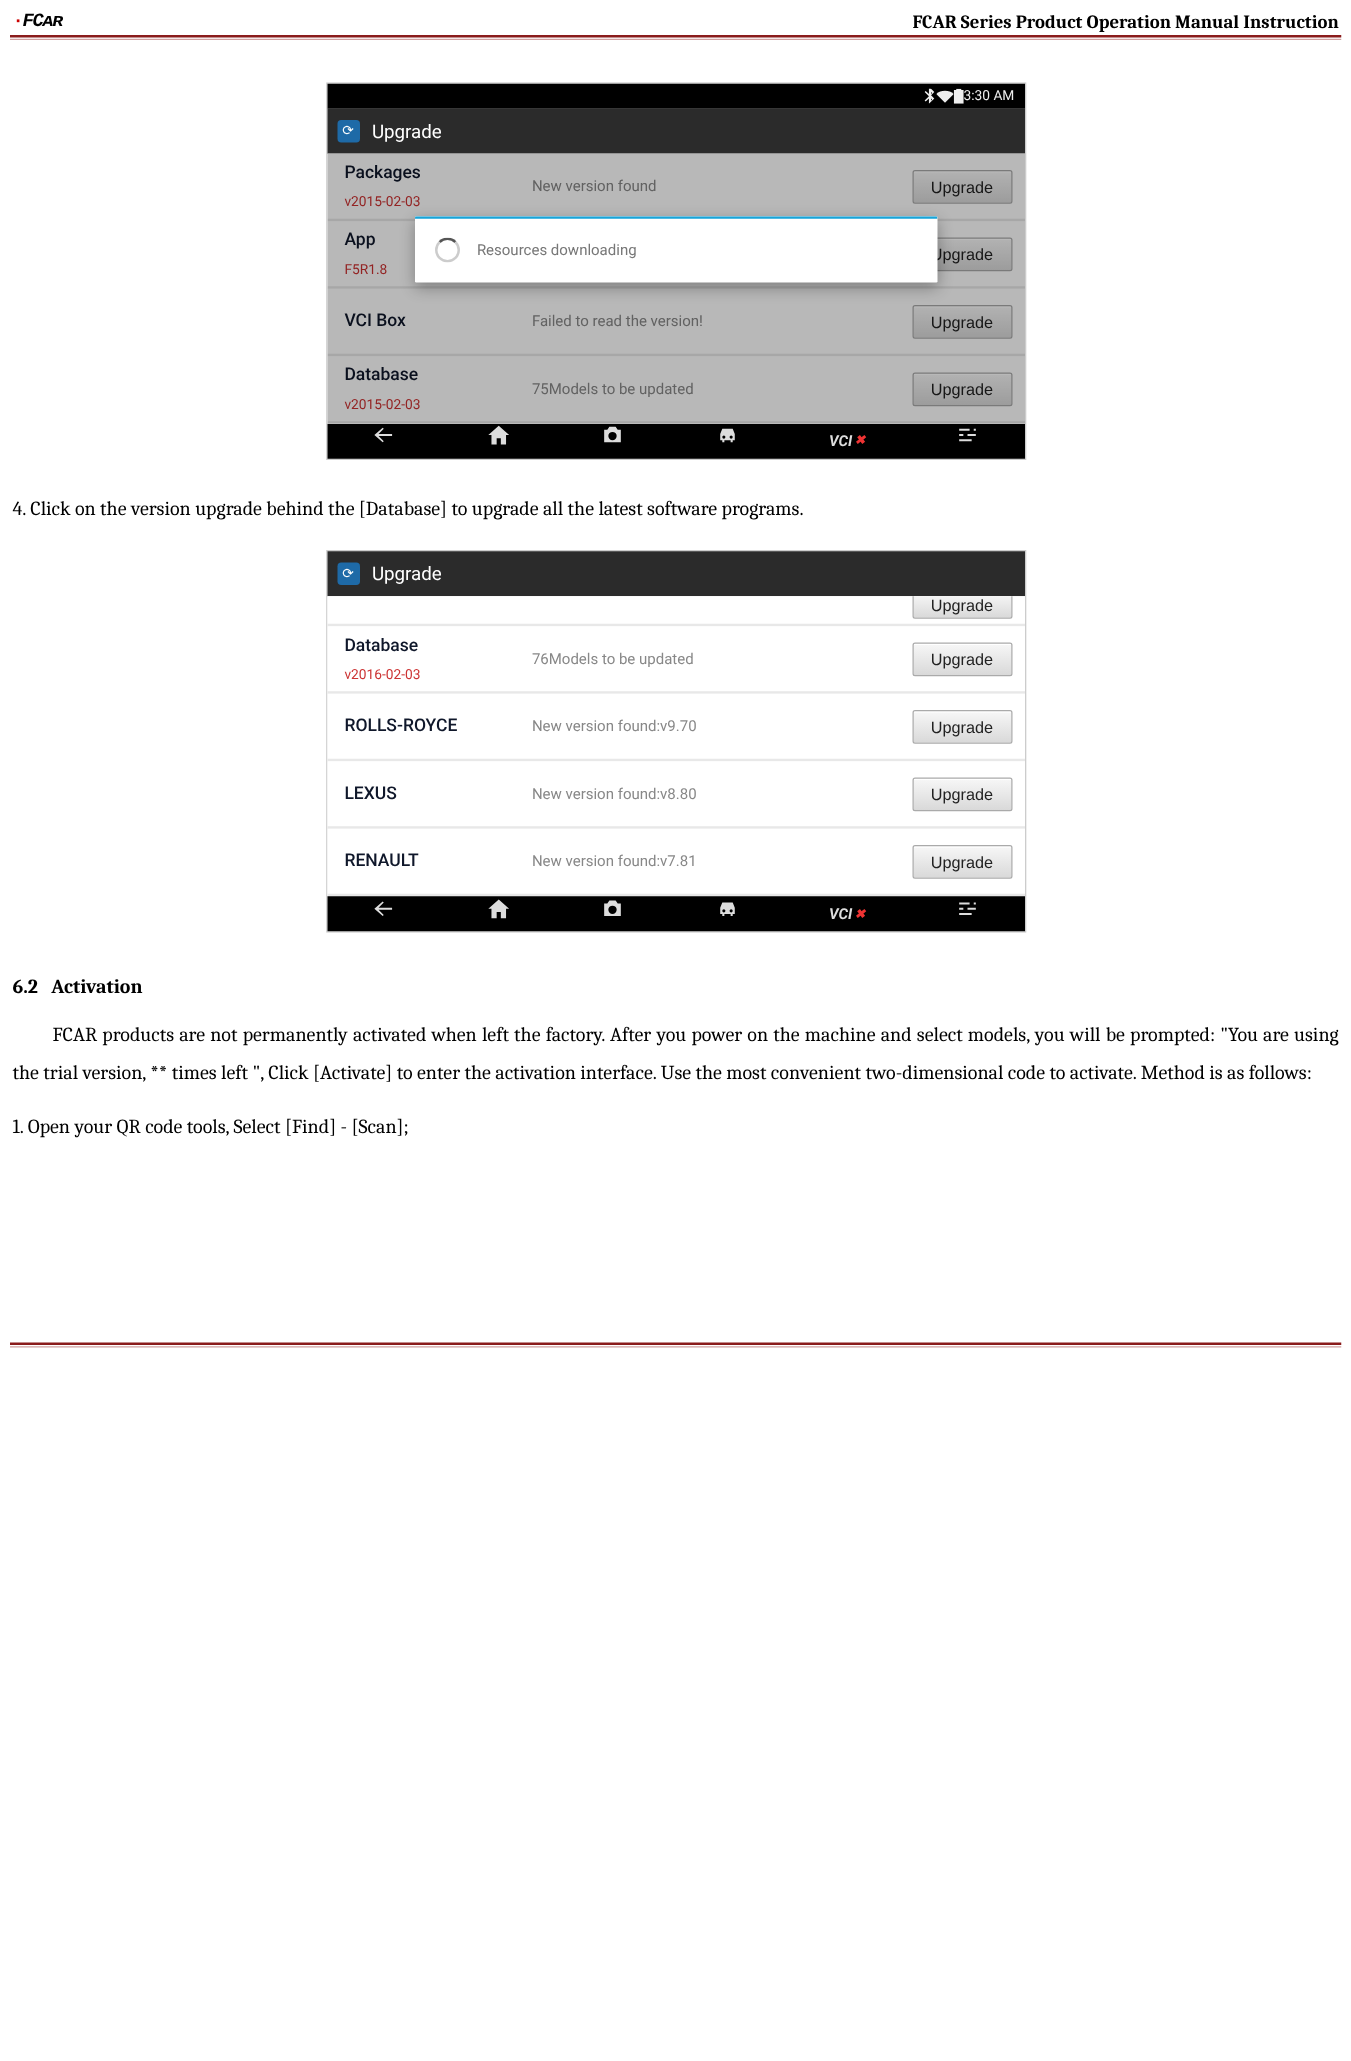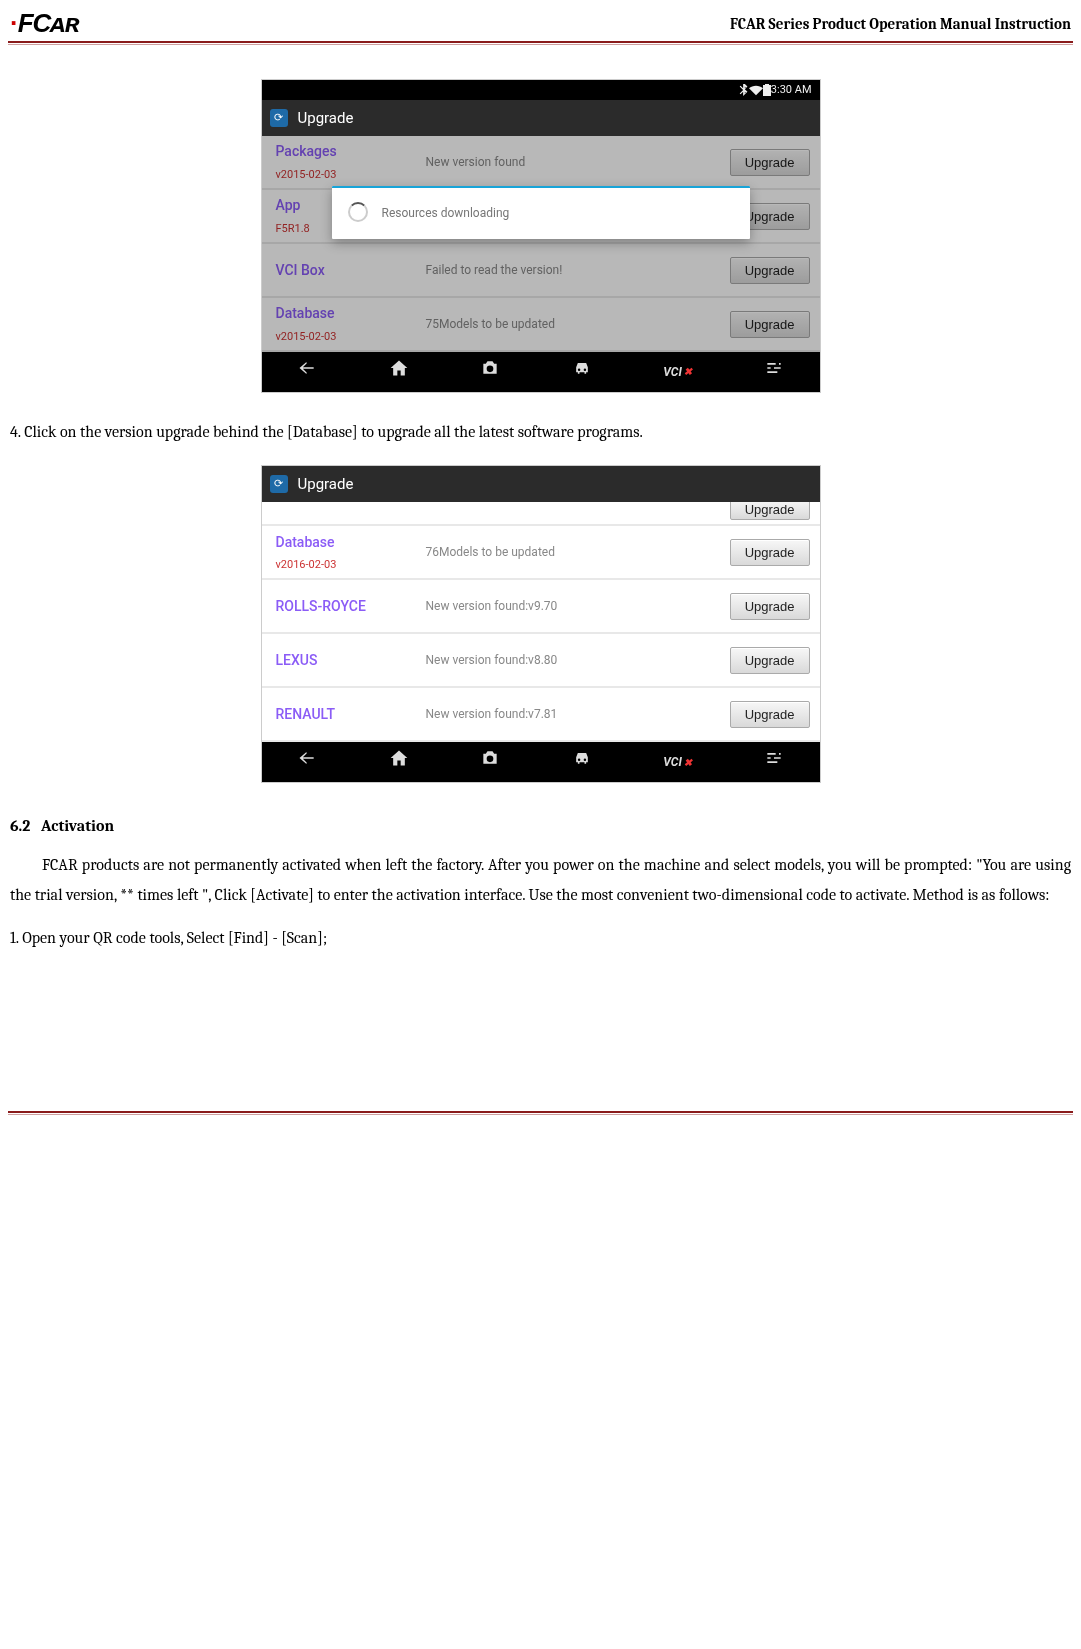--- a/index.html
+++ b/index.html
@@ -11,23 +11,23 @@
     margin: 0 auto;
     position: relative;
   }
   .page-header {
     display: flex;
     justify-content: space-between;
     align-items: center;
     padding: 8px 10px 2px 10px;
   }
   .logo {
-    font-family: Liberation Sans, sans-serif;
+    font-family: Liberation Mono, monospace;
     font-weight: 900;
-    font-size: 26px;
+    font-size: 15px;
     letter-spacing: -1px;
     color: #000;
     font-style: italic;
   }
   .logo .dot { color: #c00; font-style: normal; }
   .header-title {
     font-family: Cambria, Georgia, serif;
     font-weight: bold;
     font-size: 15px;
   }
@@ -86,37 +86,37 @@
   .list { background:#f0f0f0; }
   .row {
     background:#fff;
     border-bottom: 2px solid #e8e8e8;
     height: 54px;
     display:flex;
     align-items:center;
     padding: 0 10px 0 14px;
   }
   .row .name-col { width: 150px; }
-  .row .name-col .title { font-weight:500; color:#8b5cf6; font-size:14px; }
+  .row .name-col .title { font-weight:500; color:#0f172a; font-size:14px; }
   .row .name-col .ver { color:#c33; font-size:11px; }
   .row .msg { flex:1; color:#888; font-size:12px; }
   .row .btn {
     background: linear-gradient(#f7f7f7,#d9d9d9);
     border:1px solid #aaa;
     border-radius:2px;
     padding: 5px 14px;
     font-size:13px;
     color:#222;
     box-shadow: inset 0 1px 0 #fff;
   }
   .row.cut-top { height: 24px; overflow:hidden; align-items:flex-end; padding-bottom:4px;}
   .row.cut-top .btn { padding:2px 14px;}
   .bottom-bar {
     background:#000;
-    height:40px;
+    height:28px;
     display:flex;
     align-items:center;
     justify-content:space-around;
     color:#ddd;
   }
   .bottom-bar .bi svg { fill:#ddd; width:20px; height:20px; }
   .bottom-bar .vci { font-size:12px; font-style:italic; font-weight:bold; color:#ddd; display:flex; align-items:center; }
   .bottom-bar .vci .x { color:#e33; font-size:10px; margin-left:2px;}
 
   
@@ -129,21 +129,21 @@
   .overlay .modal {
     position:absolute; left:70px; right:70px; top:50px;
     background:#fff; border-radius:1px; box-shadow:0 4px 12px rgba(0,0,0,.3);
     overflow:hidden;
   }
   .overlay .modal .m-title {
     color:#18a4d8; padding:12px 16px 10px; font-size:15px;
   }
   .overlay .modal .m-bar { height:2px; background:#18a4d8; }
   .overlay .modal .m-body {
-    display:flex; padding:14px 16px; gap:14px;
+    display:flex; align-items:center; padding:14px 16px; gap:14px;
     color:#777; font-size:12px;
   }
   .spinner { width:20px; height:20px; border:2px solid #ccc; border-top-color:#555; border-radius:50%; }
 
   
   .page-footer {
     position: relative;
     margin-top: 140px;
   }
   .page-footer .hr-bar { margin-bottom: 4px;}

